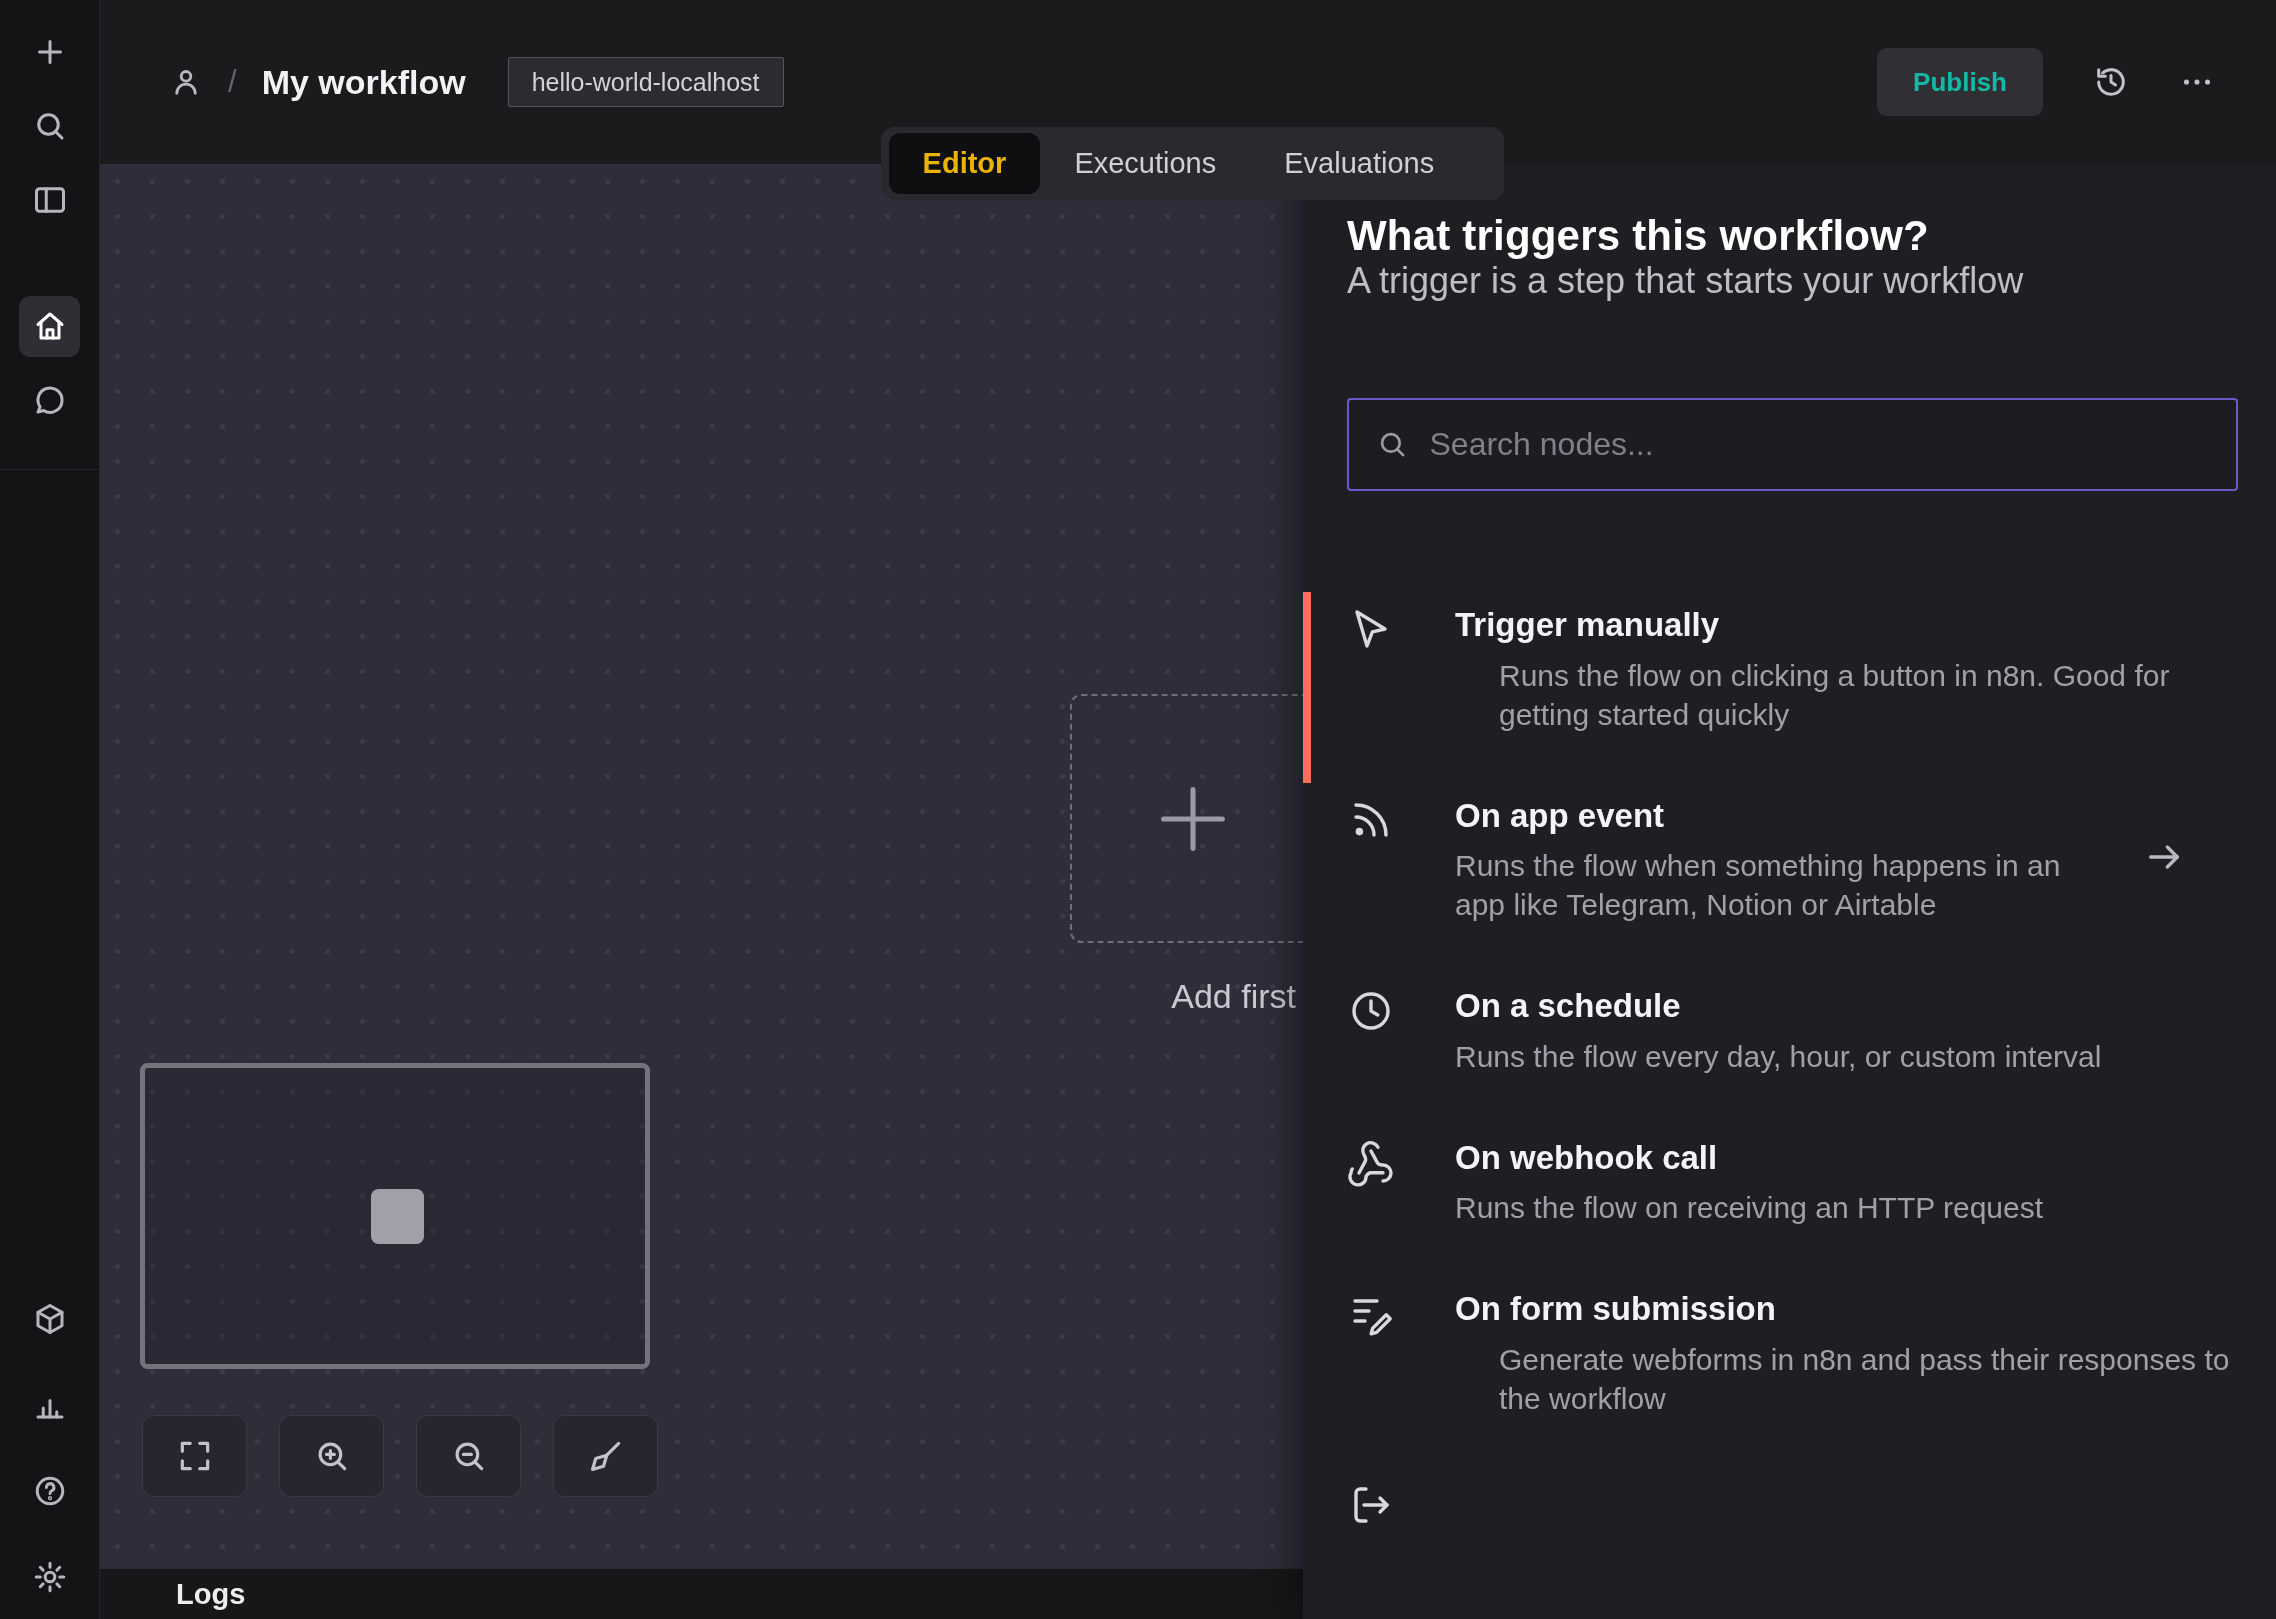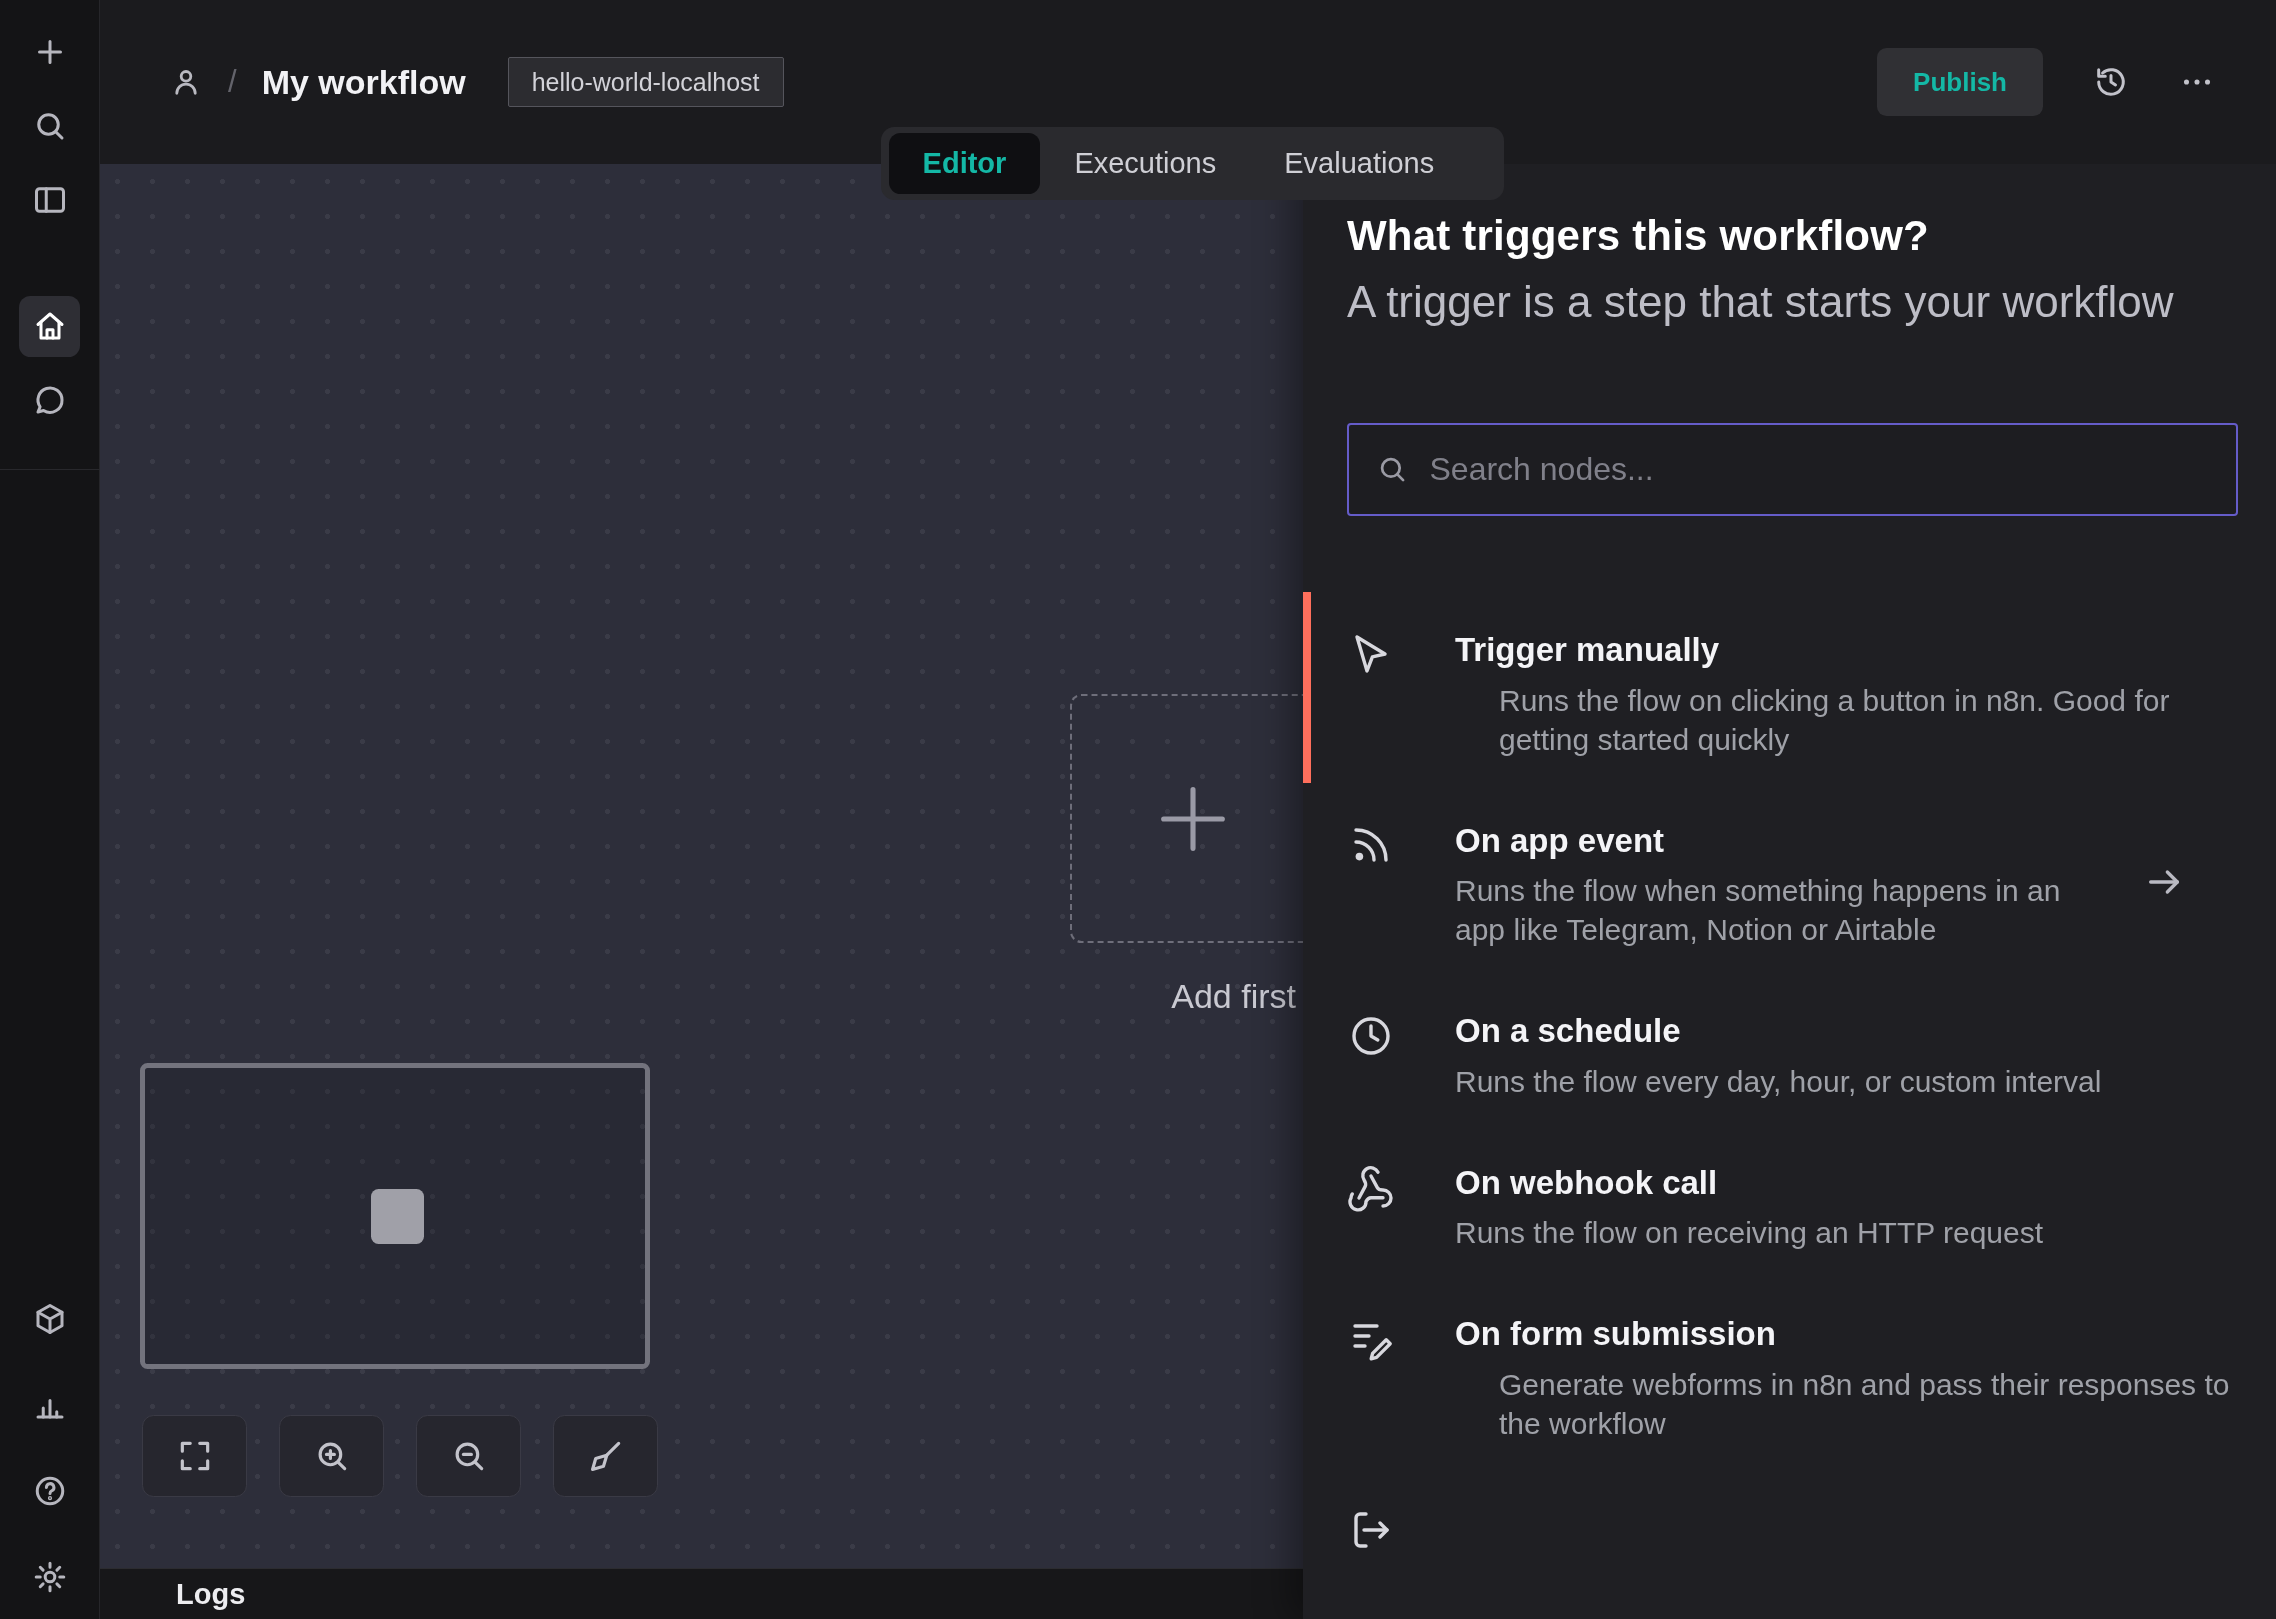--- a/index.html
+++ b/index.html
@@ -70,28 +70,28 @@
     border:1px solid #3a3a45;color:#c3c3cb;display:flex;align-items:center;
     justify-content:center;cursor:pointer;}
   .zoom-btn svg{width:38px;height:38px;}
 
   
   .tabbar{position:absolute;left:881px;top:127px;width:623px;height:73px;background:var(--tabbar-bg);
     border-radius:13.4px;display:flex;align-items:center;padding:0 7.6px;z-index:60;}
   .tab{font-size:29px;color:#cfcfd5;padding:0 34px;height:61px;display:flex;align-items:center;
     border-radius:11.5px;cursor:pointer;background:transparent;border:none;
     font-family:"Liberation Sans",sans-serif;white-space:nowrap;}
-  .tab.active{background:var(--tab-active-bg);color:#14b8a6;font-weight:600;}
+  .tab.active{background:var(--tab-active-bg);color:#eab308;font-weight:600;}
 
   
   .panel{position:absolute;left:1303px;top:164px;right:0;bottom:0;background:var(--panel-bg);
     z-index:30;box-shadow:-13.4px 0 32.5px rgba(0,0,0,0.35);padding:0 38px 0 44px;overflow:hidden;}
   .panel-indicator{position:absolute;left:0;top:428px;width:7.6px;height:191px;background:var(--accent);}
   .panel-title{font-size:42px;font-weight:700;color:#ffffff;margin-top:48px;letter-spacing:0.2px;}
-  .panel-subtitle{font-size:44px;color:#bdbdc6;margin-top:17px;}
+  .panel-subtitle{font-size:36px;color:#bdbdc6;}
   .search-box{margin-top:96px;height:93px;border:2.4px solid var(--violet);border-radius:4px;
     display:flex;align-items:center;background:#1d1d21;}
   .search-box svg{width:32.5px;height:32.5px;color:#9a9aa4;margin:0 21px 0 27px;flex:none;}
   .search-input{flex:1;background:transparent;border:none;outline:none;color:var(--txt);
     font-size:32px;font-family:"Liberation Sans",sans-serif;padding-right:19px;}
   .search-input::placeholder{color:#80808a;}
   .trigger-list{margin-top:113px;display:flex;flex-direction:column;gap:61px;}
   .trigger-item{display:flex;gap:49px;position:relative;cursor:pointer;}
   .ti-icon{width:59px;flex:none;display:flex;justify-content:flex-start;padding-top:1.9px;color:#d8d8de;}
   .ti-icon svg{width:48px;height:48px;stroke-width:1.7;}

